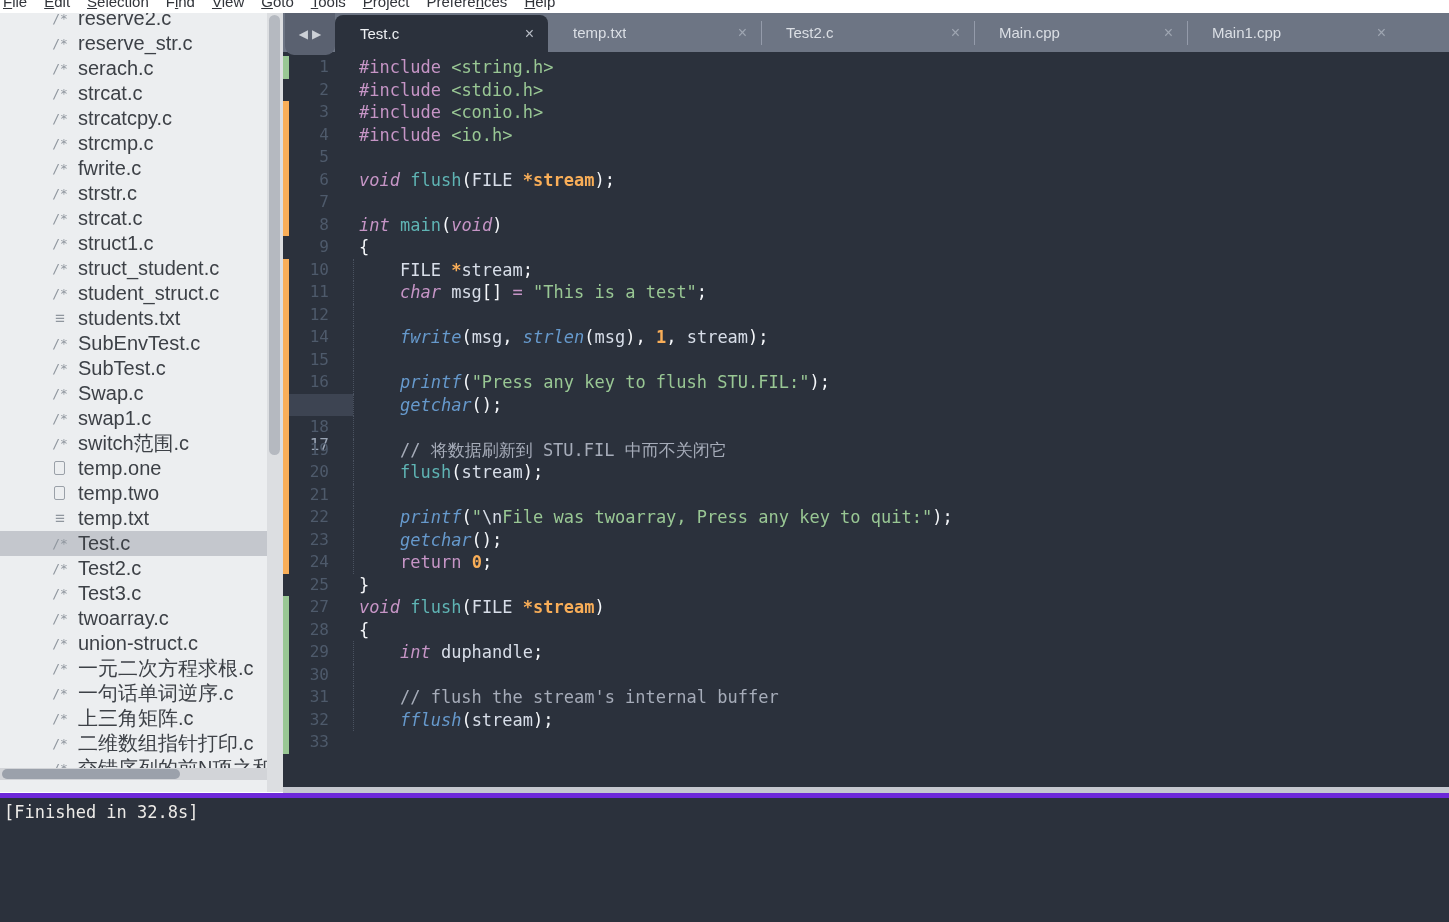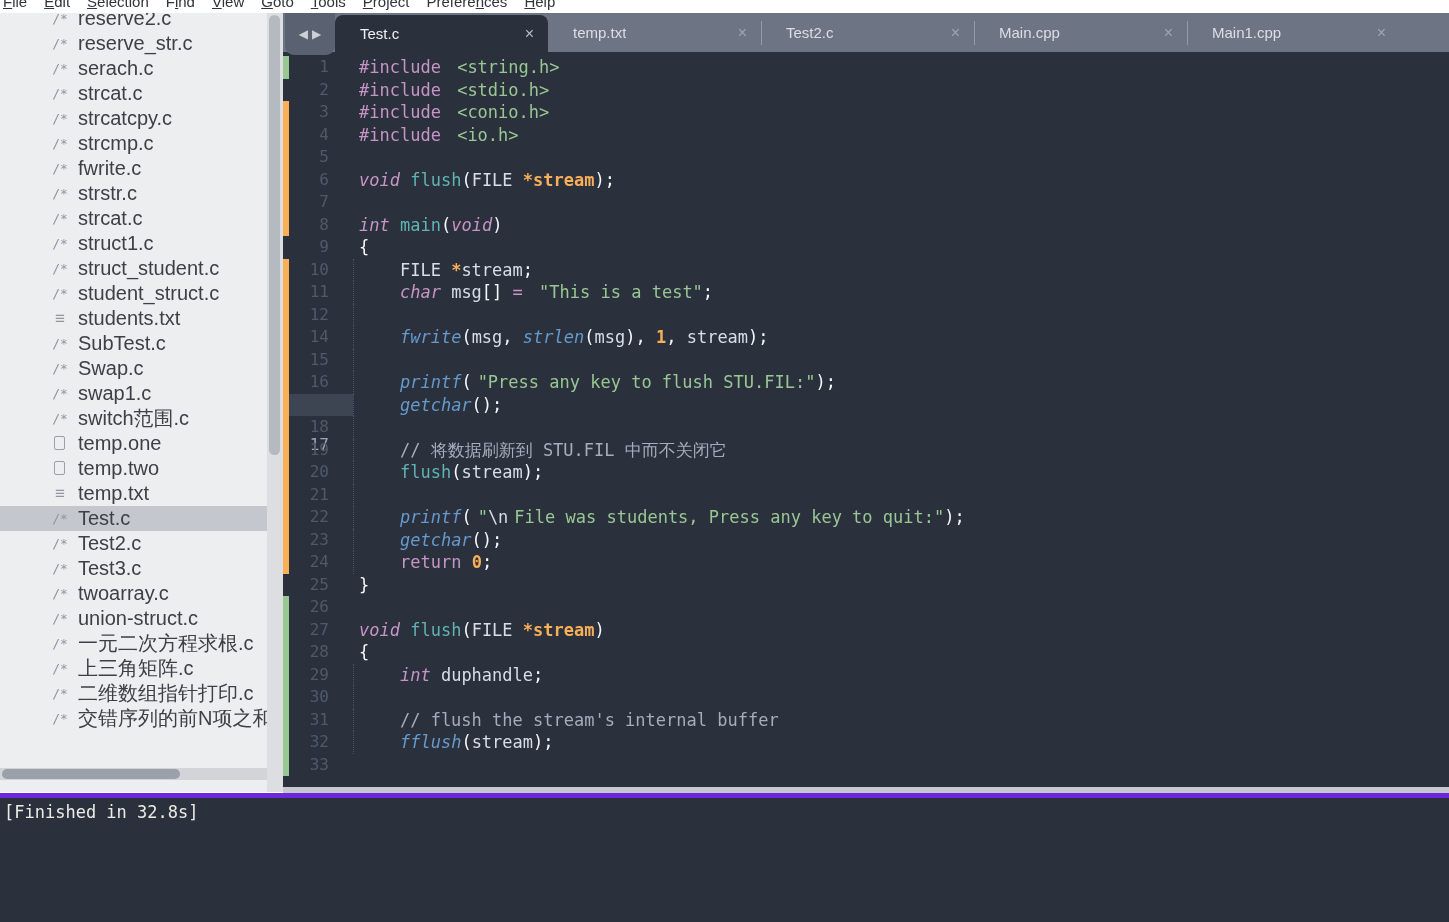--- a/index.html
+++ b/index.html
@@ -68,21 +68,21 @@
           font:16px/22.5px "DejaVu Sans Mono",monospace; color:var(--gutter-num); }
   .line.active .lnum { color:var(--gutter-num-active);margin-top:40px; }
   .guide { position:absolute; left:70px; top:0; bottom:0;
            border-left:1px dotted #4a5260; }
   .code { position:absolute; left:76px; top:0; white-space:pre;
           font:17px/22.5px "DejaVu Sans Mono",monospace; color:var(--def); }
   .code .tk-kw  { color:var(--kw); }
   .code .tk-kwi { color:var(--kw); font-style:italic; }
   .code .tk-fn  { color:var(--fn); }
   .code .tk-lib { color:var(--lib); font-style:italic; }
-  .code .tk-str { color:var(--str);margin-left:6px; }
+  .code .tk-str { color:var(--str); }
   .code .tk-num { color:var(--num);font-weight:bold; }
   .code .tk-com { color:var(--com); }
   .code .tk-pun { color:var(--pun); }
   .code .tk-def { color:var(--def); }
 
   .ed-hscroll { position:absolute; left:283px; top:787px; width:1166px; height:6px;
                 background:#c5c8cf; z-index:6; }
 
   
   .output { position:absolute; left:0; top:793px; width:1449px; height:129px;
@@ -159,20 +159,24 @@
         <div class="sb-item">
           <span class="ic ic-c"></span>
           <span class="sb-label">student_struct.c</span>
         </div>
         <div class="sb-item">
           <span class="ic ic-txt"></span>
           <span class="sb-label">students.txt</span>
         </div>
         <div class="sb-item">
           <span class="ic ic-c"></span>
+          <span class="sb-label">SubEnvTest.c</span>
+        </div>
+        <div class="sb-item">
+          <span class="ic ic-c"></span>
           <span class="sb-label">SubTest.c</span>
         </div>
         <div class="sb-item">
           <span class="ic ic-c"></span>
           <span class="sb-label">Swap.c</span>
         </div>
         <div class="sb-item">
           <span class="ic ic-c"></span>
           <span class="sb-label">swap1.c</span>
         </div>
@@ -208,20 +212,24 @@
           <span class="ic ic-c"></span>
           <span class="sb-label">twoarray.c</span>
         </div>
         <div class="sb-item">
           <span class="ic ic-c"></span>
           <span class="sb-label">union-struct.c</span>
         </div>
         <div class="sb-item">
           <span class="ic ic-c"></span>
           <span class="sb-label">一元二次方程求根.c</span>
+        </div>
+        <div class="sb-item">
+          <span class="ic ic-c"></span>
+          <span class="sb-label">一句话单词逆序.c</span>
         </div>
         <div class="sb-item">
           <span class="ic ic-c"></span>
           <span class="sb-label">上三角矩阵.c</span>
         </div>
         <div class="sb-item">
           <span class="ic ic-c"></span>
           <span class="sb-label">二维数组指针打印.c</span>
         </div>
         <div class="sb-item">
@@ -375,42 +383,37 @@
         <div class="line">
           <span class="mark orange"></span>
           <span class="lnum">21</span>
           <span class="guide"></span>
           <span class="code"></span>
         </div>
         <div class="line">
           <span class="mark orange"></span>
           <span class="lnum">22</span>
           <span class="guide"></span>
-          <span class="code"><span class="tk-def">    </span><span class="tk-lib">printf</span><span class="tk-pun">(</span><span class="tk-str">"</span><span class="tk-def">\n</span><span class="tk-str">File was students, Press any key to quit:"</span><span class="tk-pun">);</span></span>
+          <span class="code"><span class="tk-def">    </span><span class="tk-lib">printf</span><span class="tk-pun">(</span><span class="tk-str">"</span><span class="tk-def">\n</span><span class="tk-str">File was twoarray, Press any key to quit:"</span><span class="tk-pun">);</span></span>
         </div>
         <div class="line">
           <span class="mark orange"></span>
           <span class="lnum">23</span>
           <span class="guide"></span>
           <span class="code"><span class="tk-def">    </span><span class="tk-lib">getchar</span><span class="tk-pun">();</span></span>
         </div>
         <div class="line">
           <span class="mark orange"></span>
           <span class="lnum">24</span>
           <span class="guide"></span>
           <span class="code"><span class="tk-def">    </span><span class="tk-kw">return</span><span class="tk-def"> </span><span class="tk-num">0</span><span class="tk-pun">;</span></span>
         </div>
         <div class="line">
           <span class="lnum">25</span>
           <span class="code"><span class="tk-pun">}</span></span>
-        </div>
-        <div class="line">
-          <span class="mark green"></span>
-          <span class="lnum">26</span>
-          <span class="code"></span>
         </div>
         <div class="line">
           <span class="mark green"></span>
           <span class="lnum">27</span>
           <span class="code"><span class="tk-kwi">void</span><span class="tk-def"> </span><span class="tk-fn">flush</span><span class="tk-pun">(</span><span class="tk-def">FILE </span><span class="tk-num">*stream</span><span class="tk-pun">)</span></span>
         </div>
         <div class="line">
           <span class="mark green"></span>
           <span class="lnum">28</span>
           <span class="code"><span class="tk-pun">{</span></span>

